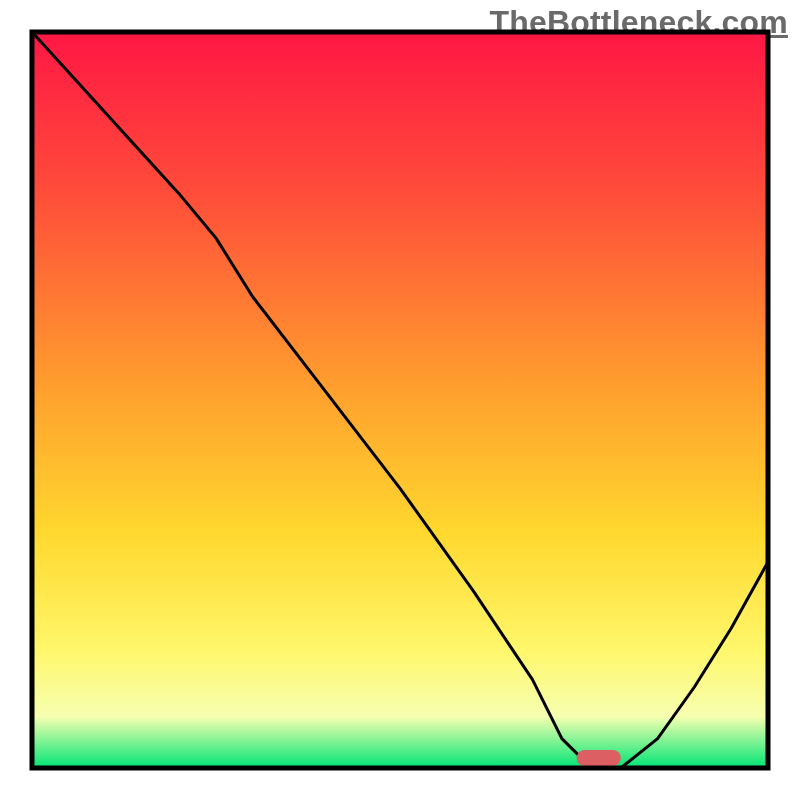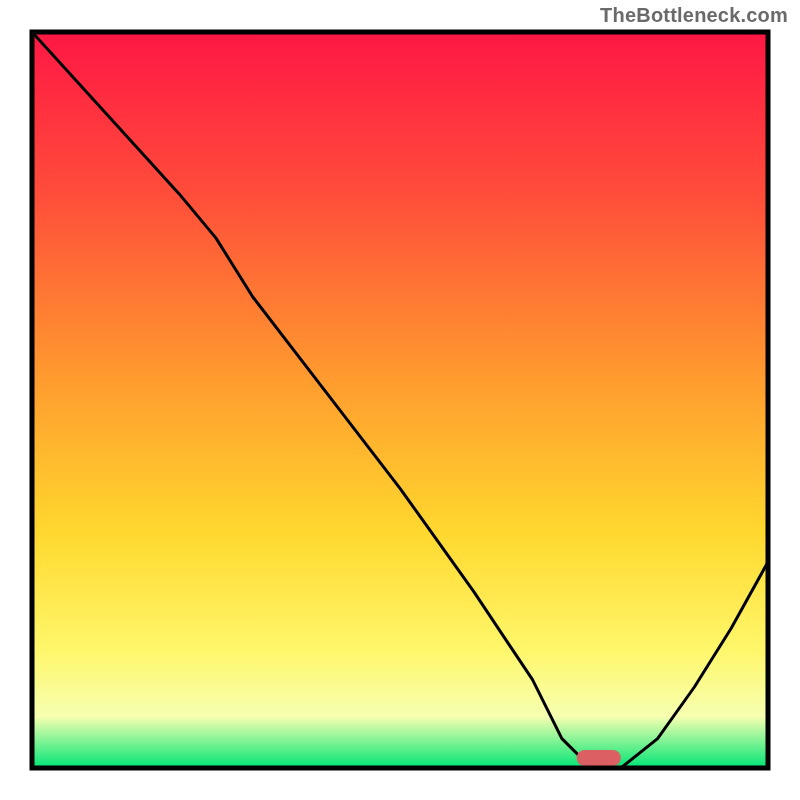--- a/index.html
+++ b/index.html
@@ -12,24 +12,25 @@
   }
   .container {
     position: relative;
     width: 800px;
     height: 800px;
   }
   .watermark {
     position: absolute;
     top: 4px;
     right: 12px;
-    font-size: 20px;
+    font-size: 32px;
     font-weight: 600;
     color: #6a6a6a;
     letter-spacing: 0.2px;
+    text-decoration: underline;
   }
   svg {
     position: absolute;
     top: 0;
     left: 0;
   }
 </style>
 </head>
 <body>
 <div class="container">

